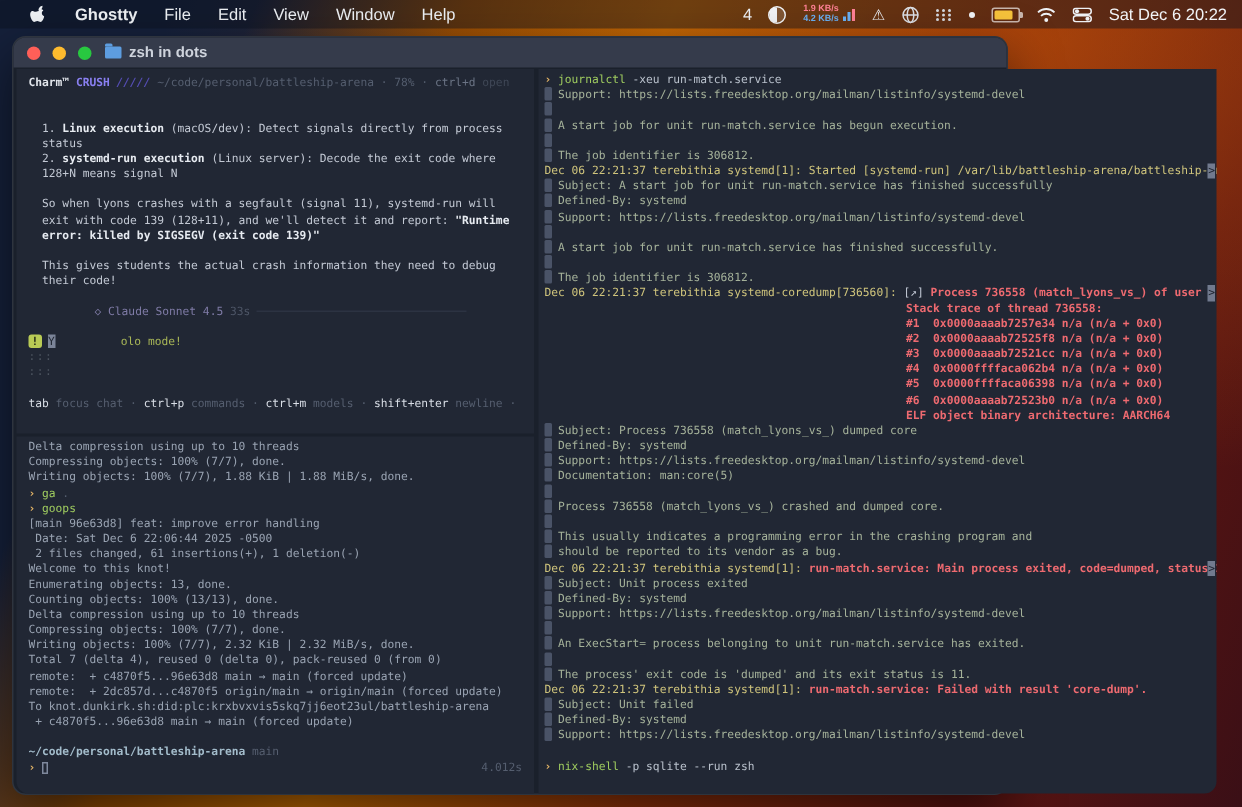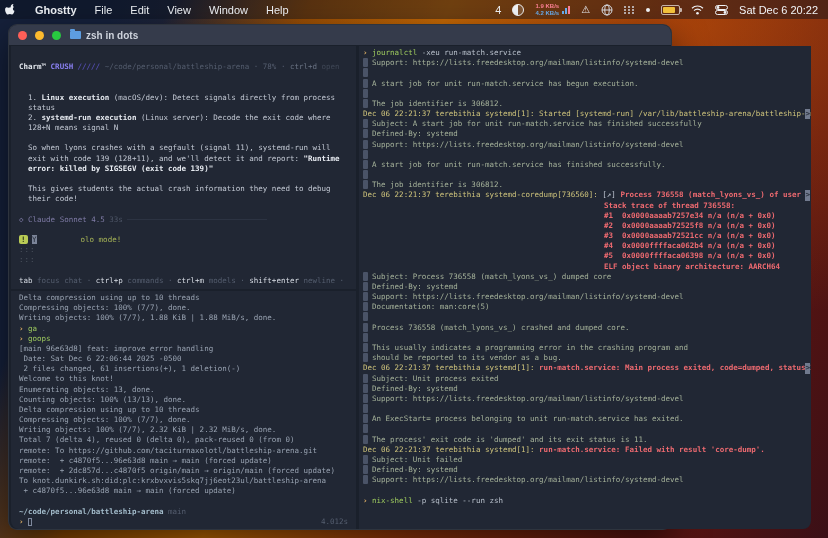--- a/index.html
+++ b/index.html
@@ -5,21 +5,21 @@
   html,body{margin:0;padding:0;}
   body{width:828px;height:538px;overflow:hidden;position:relative;font-family:"Liberation Sans",sans-serif;-webkit-font-smoothing:antialiased;}
   
   .desktop{position:absolute;inset:0;
     background:
       radial-gradient(120% 90% at 85% 5%, rgba(200,90,10,.45), transparent 60%),
       linear-gradient(115deg,#15203a 0%,#15203a 16%,#8f4a03 29%,#c06a02 42%,#93330a 62%,#5d1511 82%,#3a0f16 100%);}
   
   .menubar{position:absolute;left:0;top:0;right:0;height:19px;background:rgba(11,17,32,.45);
     display:flex;align-items:center;color:#eef1f5;font-size:11px;}
-  .mb-left{display:flex;align-items:center;gap:18px;padding-left:5px;}
+  .mb-left{display:flex;align-items:center;gap:18px;padding-left:20px;}
   .mb-left .appname{font-weight:bold;}
   .mb-right{margin-left:auto;display:flex;align-items:center;gap:11px;padding-right:10px;}
   .mb-item{cursor:default;}
   .icon-halfcircle{width:10px;height:10px;border-radius:50%;border:1px solid #f2f4f7;
     background:linear-gradient(90deg,#f2f4f7 50%,rgba(255,255,255,.15) 50%);}
   .net{display:flex;flex-direction:column;justify-content:center;line-height:6.5px;font-size:6px;font-weight:bold;text-align:right;}
   .net .up{color:#ff8196;} .net .down{color:#6ab0f3;}
   .netbars{display:flex;align-items:flex-end;gap:1px;height:9px;margin-left:3px;}
   .netbars i{display:block;width:2px;background:#6ab0f3;}
   .warn{font-size:10px;color:#e8eaee;}
@@ -35,21 +35,21 @@
     border-radius:9px;box-shadow:0 14px 34px rgba(0,0,0,.55);border:1px solid rgba(255,255,255,.09);box-sizing:border-box;}
   .titlebar{position:absolute;left:0;top:0;right:0;height:20px;background:#353b4b;border-radius:8px 8px 0 0;
     display:flex;align-items:center;}
   .tl-btn{width:9px;height:9px;border-radius:50%;margin-left:8px;}
   .tl-red{background:#ff5f58;margin-left:9px;} .tl-yellow{background:#febb2e;} .tl-green{background:#28c840;}
   .folder{width:11px;height:8px;background:#5d9de0;border-radius:1px;margin:0 5px 0 9px;position:relative;}
   .folder:before{content:"";position:absolute;left:0;top:-2px;width:5px;height:2px;background:#5d9de0;border-radius:1px 1px 0 0;}
   .wtitle{font-size:10px;font-weight:bold;color:#ced3dc;}
   
   .pane{position:absolute;background:#212734;overflow:hidden;}
-  .pane-crush{left:2px;top:21px;width:345px;height:243px;padding:16px 0 0 8px;box-sizing:border-box;}
+  .pane-crush{left:2px;top:21px;width:345px;height:243px;padding:4px 0 0 8px;box-sizing:border-box;}
   .pane-git{left:2px;top:266px;width:345px;height:238px;padding:2px 0 0 8px;box-sizing:border-box;border-radius:0 0 0 8px;}
   .pane-journal{left:350px;top:21px;width:452px;height:483px;padding:2px 0 0 4px;box-sizing:border-box;border-radius:0 0 8px 0;}
   
   .tl{height:10.18px;line-height:10.18px;white-space:pre;position:relative;
       font-family:"DejaVu Sans Mono","DejaVu Sans",monospace;font-size:7.5px;color:#99a3b2;}
   .s-prompt{color:#e5b566;font-weight:bold;}
   .s-cmd{color:#9fcc5f;}
   .s-arg{color:#b9c1cc;}
   .s-muted{color:#99a3b2;}
   .s-dim{color:#555e6f;}
@@ -59,21 +59,21 @@
   .s-date{color:#cfc47c;}
   .s-err{color:#ee6a70;font-weight:bold;}
   .s-link{color:#c3cad6;}
   .s-trunc{position:absolute;right:1px;background:#717a8e;color:#1d232e;}
   .s-pad{display:inline-block;width:241px;}
   .s-path{color:#a3bccb;font-weight:bold;}
   .s-fr{position:absolute;right:8px;color:#555e6f;}
   .s-curh{display:inline-block;width:4px;height:8px;border:1px solid #7e889c;box-sizing:border-box;vertical-align:middle;}
   .s-text{color:#c3c9d4;}
   .s-bold{color:#e7ebf1;font-weight:bold;}
-  .s-model{color:#7f7ba6;}
+  .s-model{color:#7f7ba6;margin-left:44px;}
   .s-mtime{color:#4d5566;}
   .s-rule{display:inline-block;width:140px;border-top:1px solid #2c3342;vertical-align:middle;}
   .s-badge{background:#b9cb55;color:#232a17;border-radius:2px;padding:0 2px;font-weight:bold;}
   .s-cursor{background:#7b8498;color:#1d232e;}
   .s-yolo{color:#a8b657;margin-left:44px;}
   .s-key{color:#d9dee6;font-weight:normal;}
   .s-sep{color:#555e6f;}
   .s-dots{color:#4d5560;letter-spacing:1px;}
   .s-brand{color:#e2e6ec;font-weight:bold;}
   .s-app{color:#8a80f2;font-weight:bold;}
@@ -204,21 +204,20 @@
         <div class="tl"><span class="s-muted">[main 96e63d8] feat: improve error handling</span></div>
         <div class="tl"><span class="s-muted"> Date: Sat Dec 6 22:06:44 2025 -0500</span></div>
         <div class="tl"><span class="s-muted"> 2 files changed, 61 insertions(+), 1 deletion(-)</span></div>
         <div class="tl"><span class="s-muted">Welcome to this knot!</span></div>
         <div class="tl"><span class="s-muted">Enumerating objects: 13, done.</span></div>
         <div class="tl"><span class="s-muted">Counting objects: 100% (13/13), done.</span></div>
         <div class="tl"><span class="s-muted">Delta compression using up to 10 threads</span></div>
         <div class="tl"><span class="s-muted">Compressing objects: 100% (7/7), done.</span></div>
         <div class="tl"><span class="s-muted">Writing objects: 100% (7/7), 2.32 KiB | 2.32 MiB/s, done.</span></div>
         <div class="tl"><span class="s-muted">Total 7 (delta 4), reused 0 (delta 0), pack-reused 0 (from 0)</span></div>
-        <div class="tl"><span class="s-muted">remote: To https://github.com/taciturnaxolotl/battleship-arena.git</span></div>
         <div class="tl"><span class="s-muted">remote:  + c4870f5...96e63d8 main → main (forced update)</span></div>
         <div class="tl"><span class="s-muted">remote:  + 2dc857d...c4870f5 origin/main → origin/main (forced update)</span></div>
         <div class="tl"><span class="s-muted">To knot.dunkirk.sh:did:plc:krxbvxvis5skq7jj6eot23ul/battleship-arena</span></div>
         <div class="tl"><span class="s-muted"> + c4870f5...96e63d8 main → main (forced update)</span></div>
         <div class="tl"><span class="s-text"> </span></div>
         <div class="tl"><span class="s-path">~/code/personal/battleship-arena</span><span class="s-dim"> main</span></div>
         <div class="tl"><span class="s-prompt">› </span><span class="s-curh"> </span><span class="s-fr">4.012s</span></div>
       </div>
     <div class="pane pane-journal">
         <div class="tl"><span class="s-prompt">› </span><span class="s-cmd">journalctl</span><span class="s-arg"> -xeu run-match.service</span></div>
@@ -235,20 +234,21 @@
         <div class="tl"><span class="s-bar"> </span><span class="s-exp"> A start job for unit run-match.service has finished successfully.</span></div>
         <div class="tl"><span class="s-bar"> </span></div>
         <div class="tl"><span class="s-bar"> </span><span class="s-exp"> The job identifier is 306812.</span></div>
         <div class="tl"><span class="s-date">Dec 06 22:21:37 terebithia systemd-coredump[736560]: </span><span class="s-link">[↗]</span><span class="s-err"> Process 736558 (match_lyons_vs_) of user 0 </span><span class="s-trunc">&gt;</span></div>
         <div class="tl"><span class="s-pad"></span><span class="s-err">Stack trace of thread 736558:</span></div>
         <div class="tl"><span class="s-pad"></span><span class="s-err">#1  0x0000aaaab7257e34 n/a (n/a + 0x0)</span></div>
         <div class="tl"><span class="s-pad"></span><span class="s-err">#2  0x0000aaaab72525f8 n/a (n/a + 0x0)</span></div>
         <div class="tl"><span class="s-pad"></span><span class="s-err">#3  0x0000aaaab72521cc n/a (n/a + 0x0)</span></div>
         <div class="tl"><span class="s-pad"></span><span class="s-err">#4  0x0000ffffaca062b4 n/a (n/a + 0x0)</span></div>
         <div class="tl"><span class="s-pad"></span><span class="s-err">#5  0x0000ffffaca06398 n/a (n/a + 0x0)</span></div>
+        <div class="tl"><span class="s-pad"></span><span class="s-err">#6  0x0000aaaab72523b0 n/a (n/a + 0x0)</span></div>
         <div class="tl"><span class="s-pad"></span><span class="s-err">ELF object binary architecture: AARCH64</span></div>
         <div class="tl"><span class="s-bar"> </span><span class="s-exp"> Subject: Process 736558 (match_lyons_vs_) dumped core</span></div>
         <div class="tl"><span class="s-bar"> </span><span class="s-exp"> Defined-By: systemd</span></div>
         <div class="tl"><span class="s-bar"> </span><span class="s-exp"> Support: https://lists.freedesktop.org/mailman/listinfo/systemd-devel</span></div>
         <div class="tl"><span class="s-bar"> </span><span class="s-exp"> Documentation: man:core(5)</span></div>
         <div class="tl"><span class="s-bar"> </span></div>
         <div class="tl"><span class="s-bar"> </span><span class="s-exp"> Process 736558 (match_lyons_vs_) crashed and dumped core.</span></div>
         <div class="tl"><span class="s-bar"> </span></div>
         <div class="tl"><span class="s-bar"> </span><span class="s-exp"> This usually indicates a programming error in the crashing program and</span></div>
         <div class="tl"><span class="s-bar"> </span><span class="s-exp"> should be reported to its vendor as a bug.</span></div>

